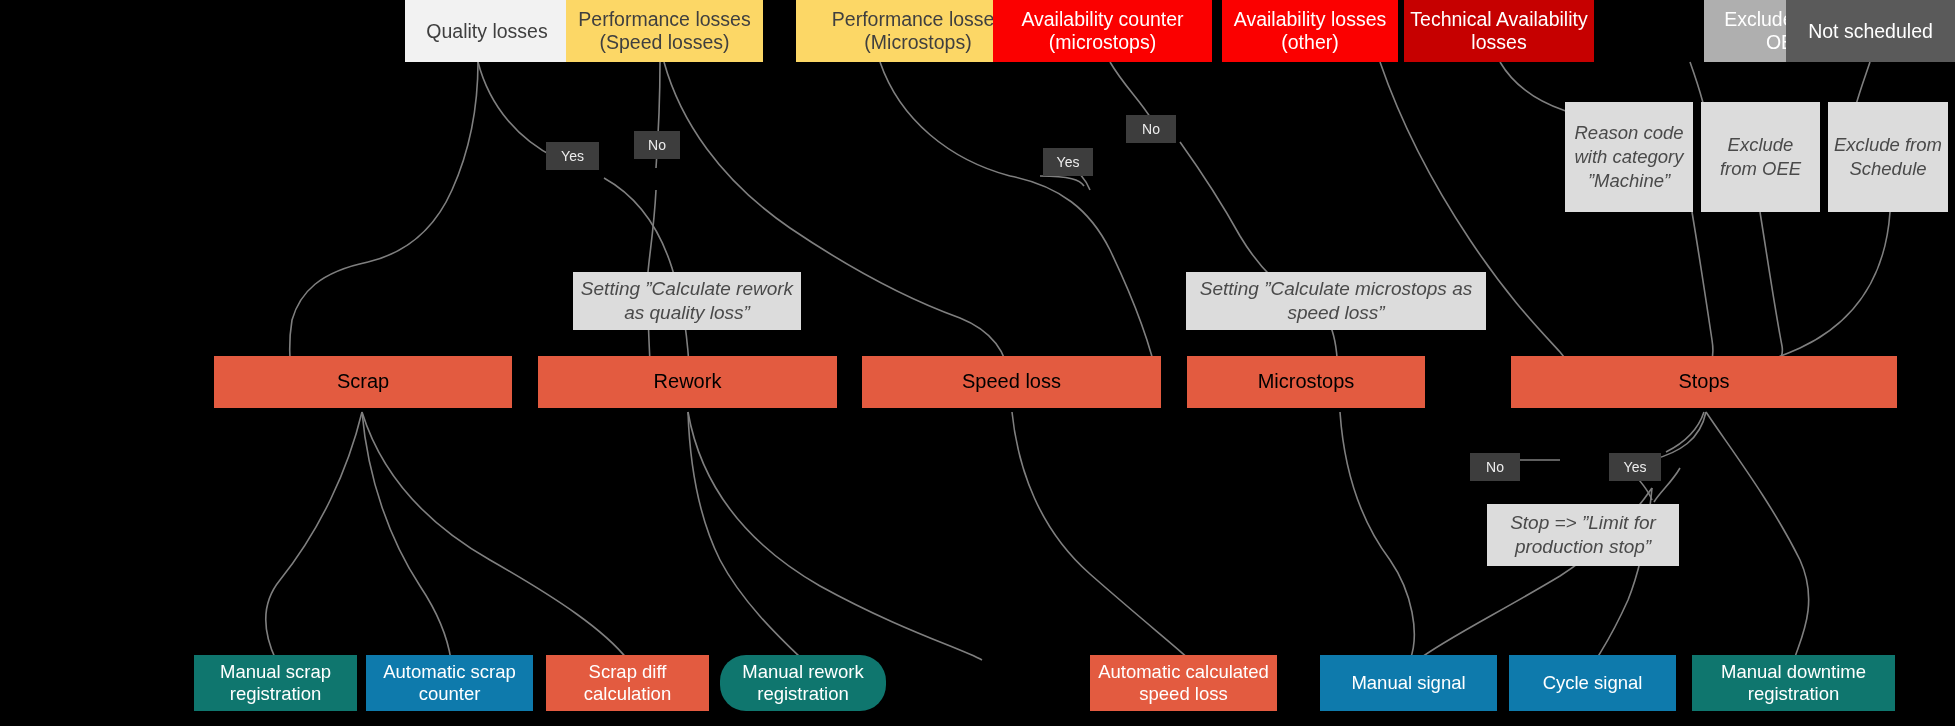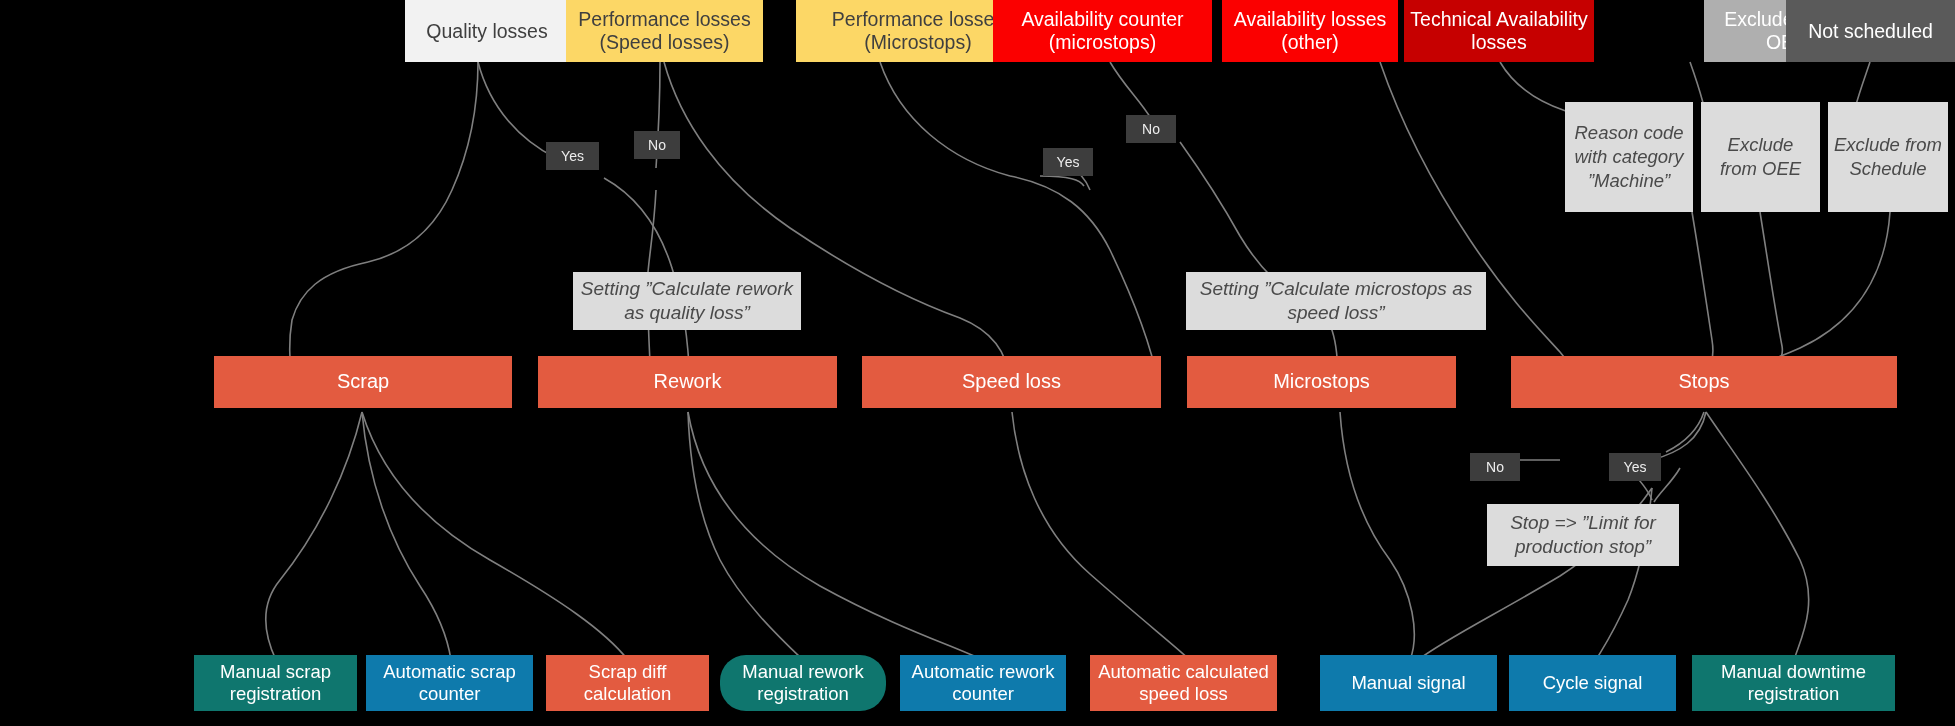--- a/index.html
+++ b/index.html
@@ -69,21 +69,21 @@
     font-style: italic;
     font-size: 19px;
     line-height: 1.28;
   }
   .note.small { font-size: 18.5px; }
 
   
   .mid {
     height: 52px;
     background:#E35B40;
-    color:#ffffff;
+    color:#000000;
     font-size: 20px;
     text-align: center;
   }
 
   
   .src {
     height: 56px;
     font-size: 18.5px;
     line-height: 1.2;
   }
@@ -220,42 +220,39 @@
 
   <div class="node mid" style="left:214px; top:356px; width:298px;">
     <span>Scrap</span>
   </div>
   <div class="node mid" style="left:538px; top:356px; width:299px;">
     <span>Rework</span>
   </div>
   <div class="node mid" style="left:862px; top:356px; width:299px;">
     <span>Speed loss</span>
   </div>
-  <div class="node mid" style="left:1187px; top:356px; width:269px;">
+  <div class="node mid" style="left:1187px; top:356px; width:238px;">
     <span>Microstops</span>
   </div>
   <div class="node mid" style="left:1511px; top:356px; width:386px;">
     <span>Stops</span>
   </div>
 
   <div class="node src dark" style="left:194px; top:655px; width:163px;">
     <span>Manual scrap registration</span>
   </div>
   <div class="node src blue" style="left:366px; top:655px; width:167px;">
     <span>Automatic scrap counter</span>
   </div>
   <div class="node src orange" style="left:546px; top:655px; width:163px;">
     <span>Scrap diff calculation</span>
   </div>
   <div class="node src dark" style="left:720px; top:655px; width:166px;border-radius:26px;">
     <span>Manual rework registration</span>
   </div>
-  <div class="node src blue" style="left:900px; top:655px; width:166px;">
-    <span>Automatic rework counter</span>
-  </div>
   <div class="node src orange" style="left:1090px; top:655px; width:187px;">
     <span>Automatic calculated speed loss</span>
   </div>
   <div class="node src blue" style="left:1320px; top:655px; width:177px;">
     <span>Manual signal</span>
   </div>
   <div class="node src blue" style="left:1509px; top:655px; width:167px;">
     <span>Cycle signal</span>
   </div>
   <div class="node src dark" style="left:1692px; top:655px; width:203px;">

